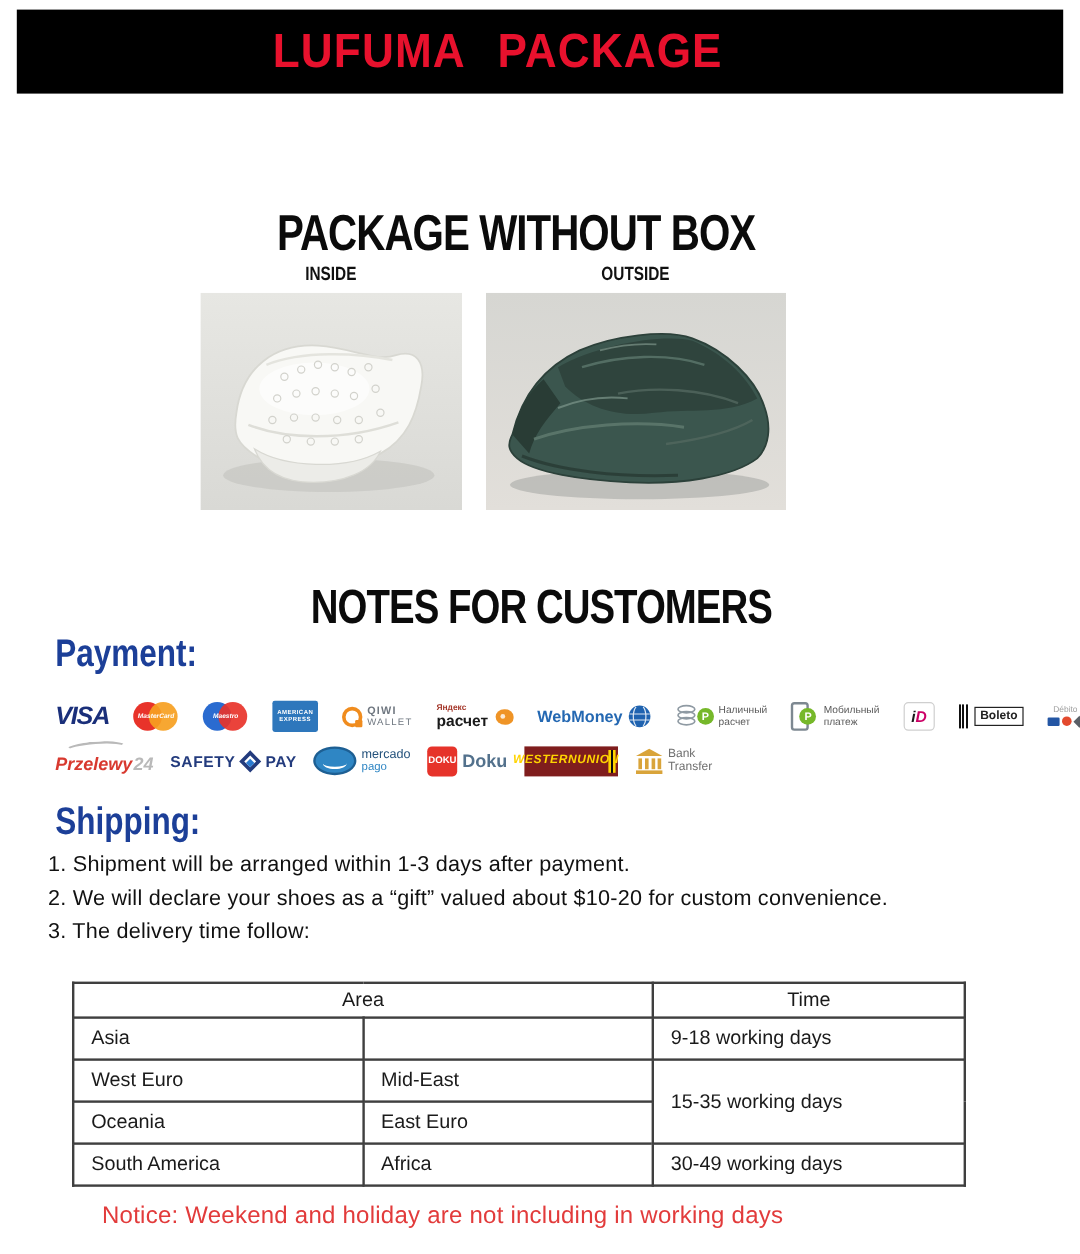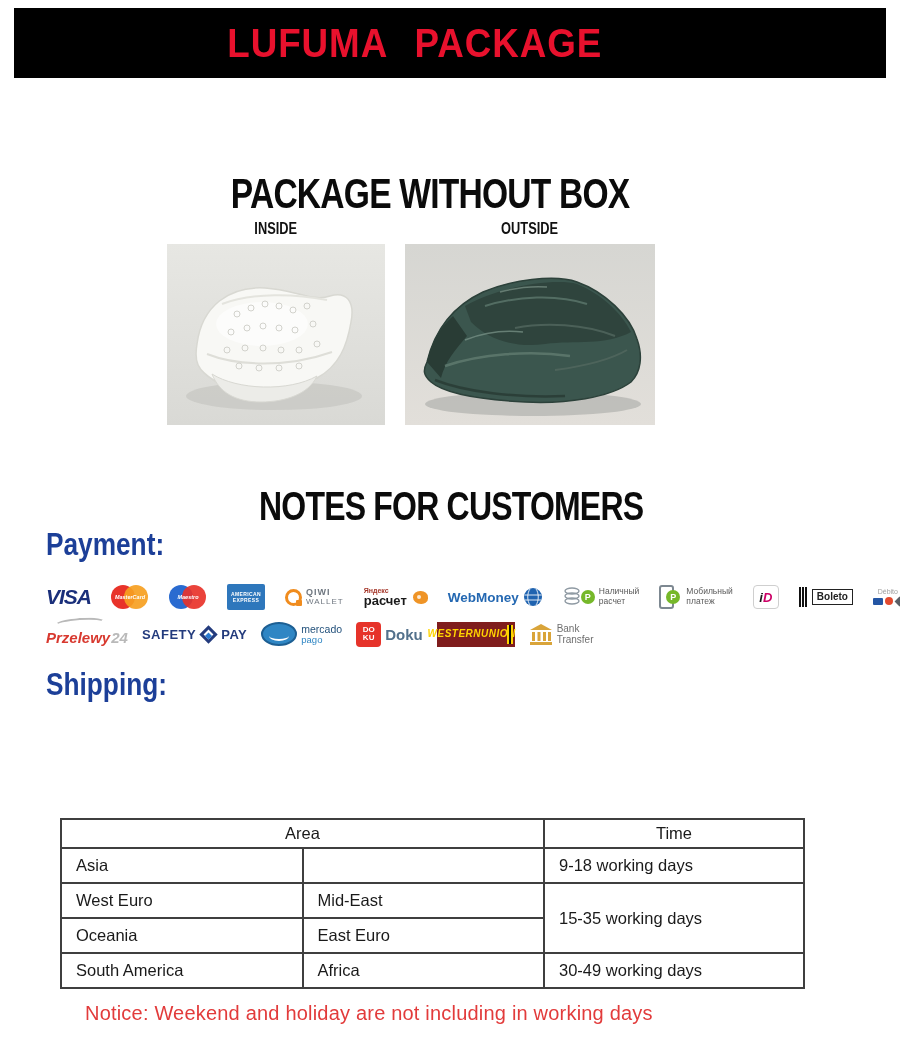--- a/index.html
+++ b/index.html
@@ -107,21 +107,21 @@
   .sp-diamond { position:relative; width:13px; height:13px; border:3px solid #233b7d; transform:rotate(45deg); margin:0 2px; }
   .sp-diamond:after { content:""; position:absolute; left:2px; top:2px; width:5px; height:5px; background:#2a7ad0; }
 
   .mp-ellipse { position:relative; width:36px; height:24px; background:#2f86c4; border:2px solid #1d5f93; border-radius:50%; }
   .mp-ellipse:after { content:""; position:absolute; left:6px; top:7px; width:20px; height:8px;
                       border-bottom:2.5px solid #fff; border-radius:50%; }
   .mp-top { font-size:10.5px; font-weight:normal; color:#24527c; }
   .mp-sub { font-size:9.5px; color:#2f86c4; }
 
   .doku-box { width:25px; height:25px; background:#e6332a; border-radius:4px; color:#fff; font-size:8px; font-weight:800;
-              display:flex; flex-direction:column; align-items:center; justify-content:center; line-height:1.05; }
+              display:flex; flex-direction:row; align-items:center; justify-content:center; line-height:1.05; }
   .doku-word { font-size:15px; font-weight:800; color:#53718c; }
 
   .wu-box { position:relative; width:78px; height:25px; background:#7f1d1d; color:#ffd400; display:flex; flex-direction:row;
             align-items:center; justify-content:center; font-size:10px; font-weight:800; font-style:italic;
             letter-spacing:.5px; line-height:1.05; padding-right:8px; }
   .wu-box:after { content:""; position:absolute; right:2px; top:3px; bottom:3px; width:6px;
                   background:repeating-linear-gradient(90deg,#ffd400 0 2px,#0b0b0b 2px 4px); }
 
   .bank-text { font-size:10px; color:#6f6f6f; line-height:1.15; }
 
@@ -377,20 +377,25 @@
         <span>Bank</span>
         <span>Transfer</span>
       </span>
     </div>
   </div>
 
   <div class="blue-heading" id="shipping-heading">
     <span>Shipping:</span>
   </div>
 
+  <div class="ship-list">
+    <div>1. Shipment will be arranged within 1-3 days after payment.</div>
+    <div>2. We will declare your shoes as a “gift” valued about $10-20 for custom convenience.</div>
+    <div>3. The delivery time follow:</div>
+  </div>
 
   <table class="dtable">
     <tbody>
       <tr>
         <td class="hdr" colspan="2">Area</td>
         <td class="hdr c3">Time</td>
       </tr>
       <tr>
         <td class="c1">Asia</td>
         <td class="c2"></td>

